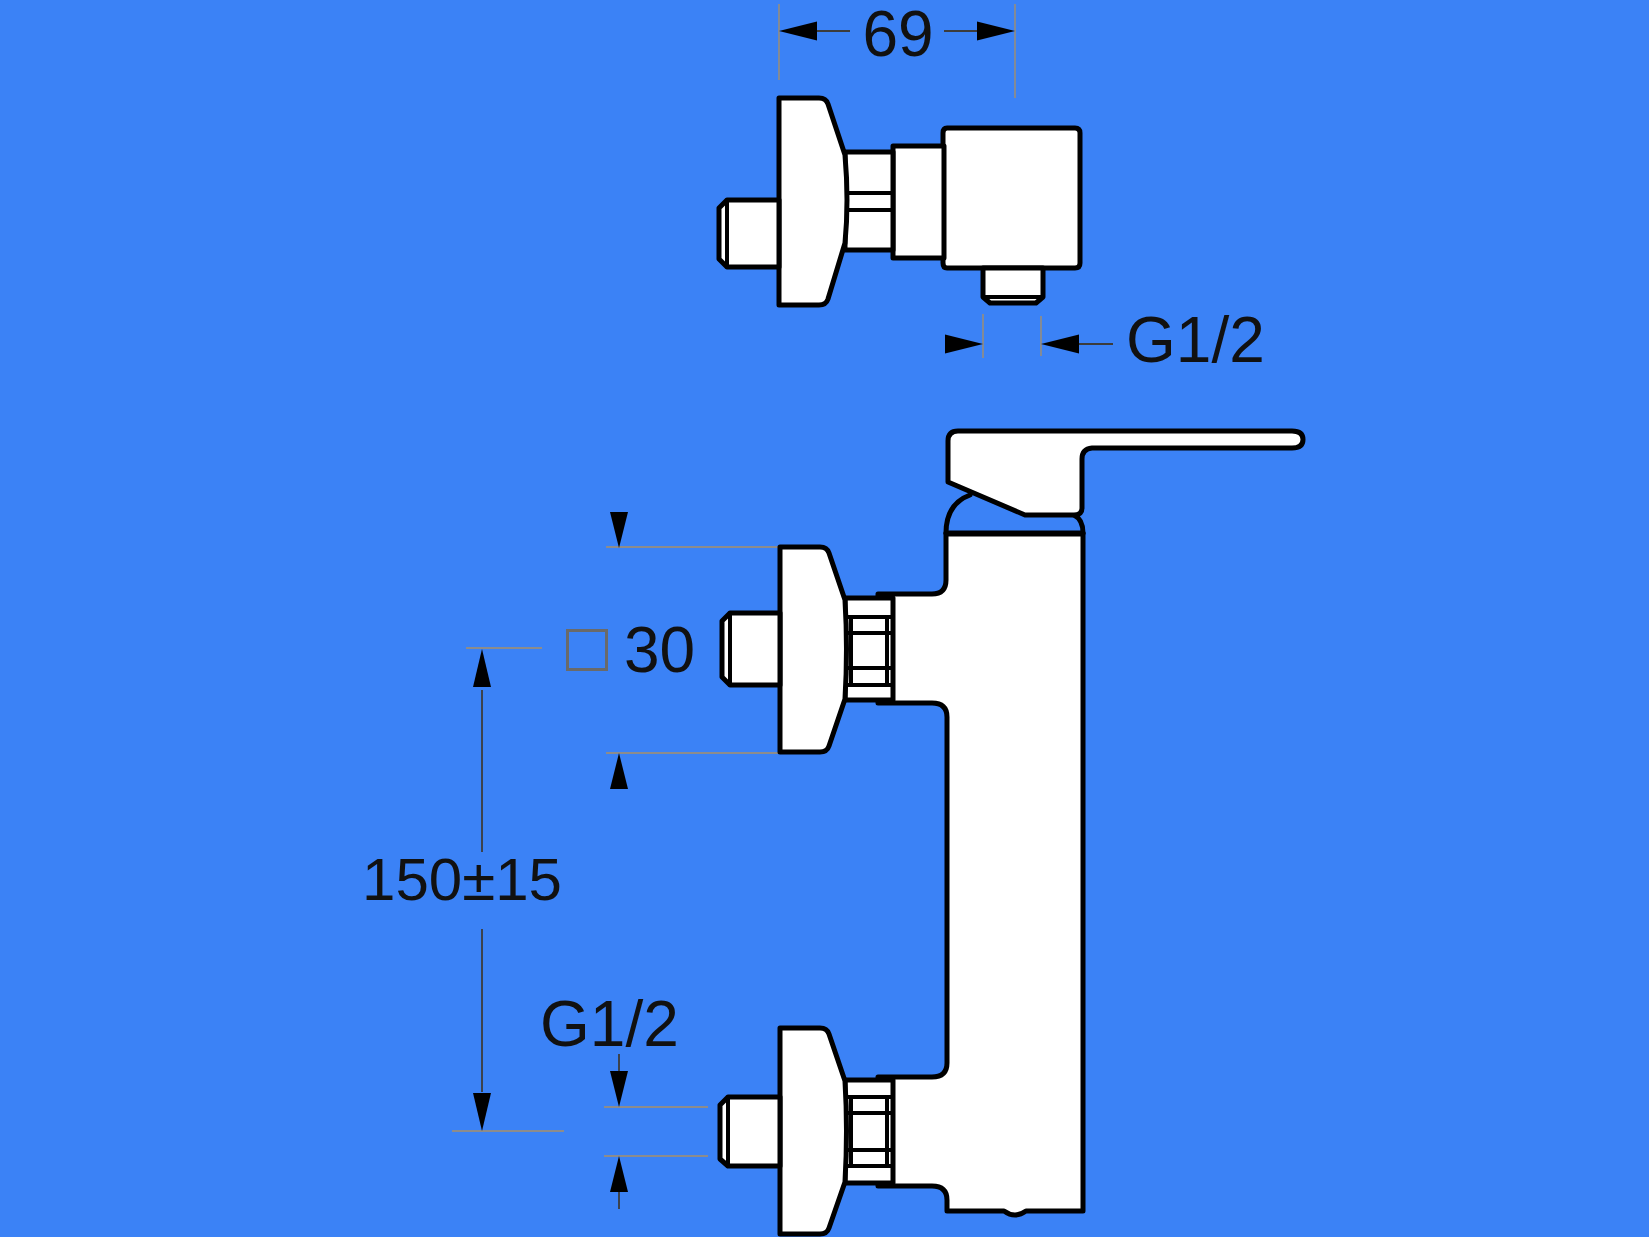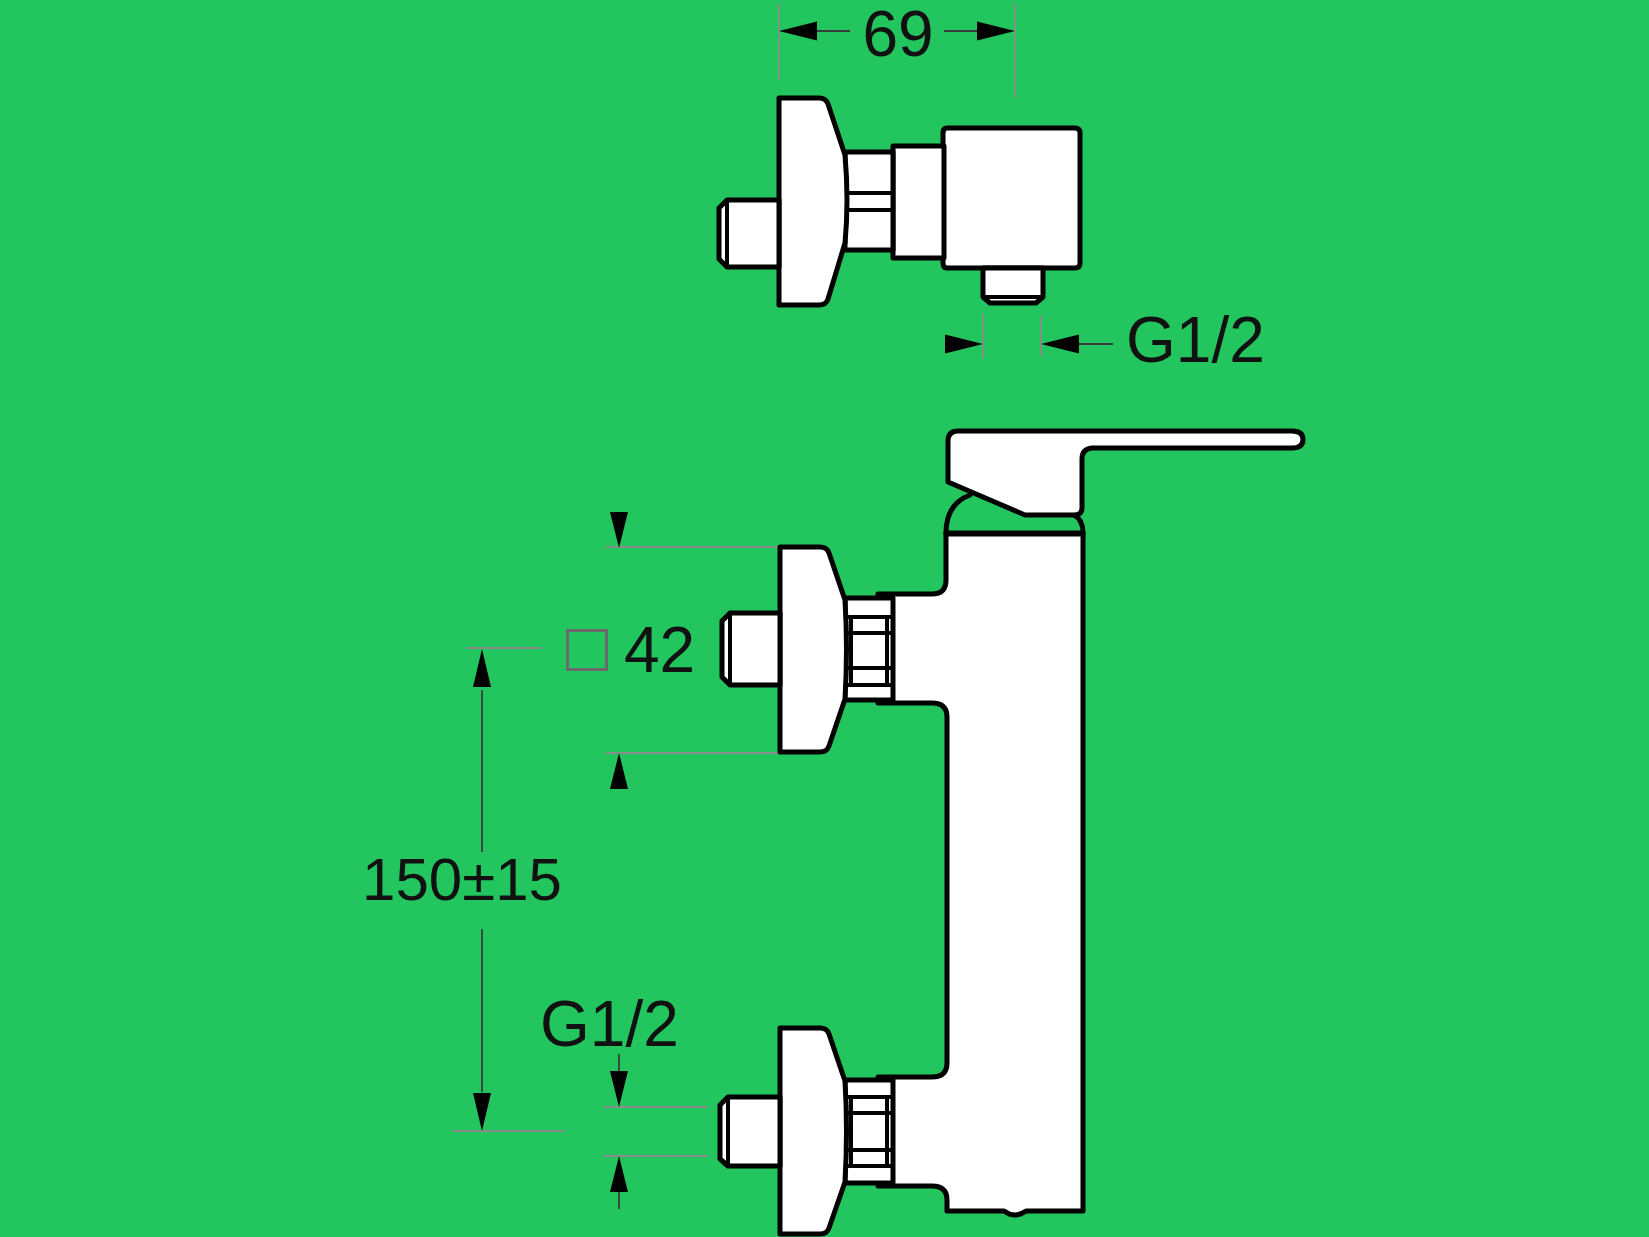--- a/index.html
+++ b/index.html
@@ -1,20 +1,20 @@
 <!DOCTYPE html>
 <html><head>
 <meta charset="utf-8">
 <style>
   html,body{margin:0;padding:0;background:#ffffff;}
   .canvas{
     position:relative;
     width:1649px;
     height:1237px;
-    background:#22c55e;
+    background:#3b82f6;
     font-family:"Liberation Sans", sans-serif;
     overflow:hidden;
   }
   svg{position:absolute;left:0;top:0;}
   .outline{fill:#ffffff;stroke:#000000;stroke-width:5;stroke-linejoin:round;stroke-linecap:round;}
   .openline{fill:none;stroke:#000000;stroke-width:5;stroke-linejoin:round;stroke-linecap:round;}
   .innerline{fill:none;stroke:#000000;stroke-width:4;stroke-linecap:round;}
   .extline{fill:none;stroke:#8c8c8c;stroke-width:1.8;}
   .dimline{fill:none;stroke:#3c3c3c;stroke-width:1.8;}
   .arrow{fill:#000000;stroke:none;}
@@ -151,19 +151,19 @@
       </g>
     </g>
   </svg>
 
   <div class="dim-label centered" style="left:798px;top:2px;width:200px;">69</div>
 
   <div class="dim-label" style="left:1126px;top:308px;">G1/2</div>
 
   <div class="square-symbol"></div>
 
-  <div class="dim-label" style="left:624px;top:618px;">42</div>
+  <div class="dim-label" style="left:624px;top:618px;">30</div>
 
   <div class="dim-label centered" style="left:312px;top:850px;width:300px;font-size:60px;">150±15</div>
 
   <div class="dim-label" style="left:540px;top:992px;">G1/2</div>
 
 </div>
 
 </body></html>

